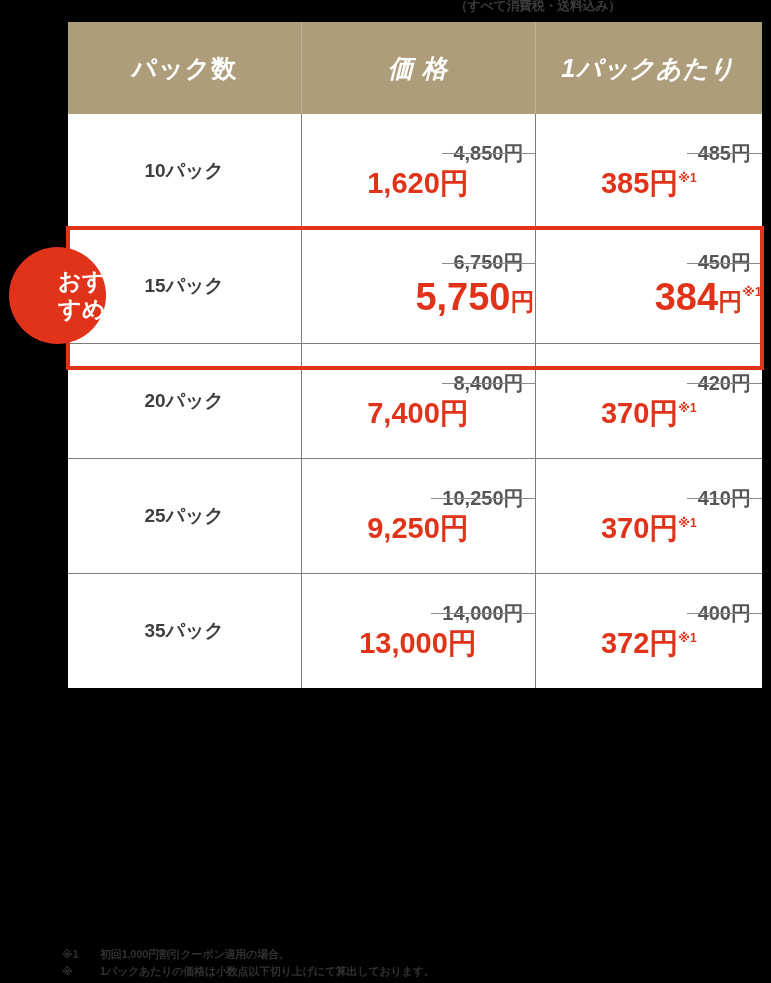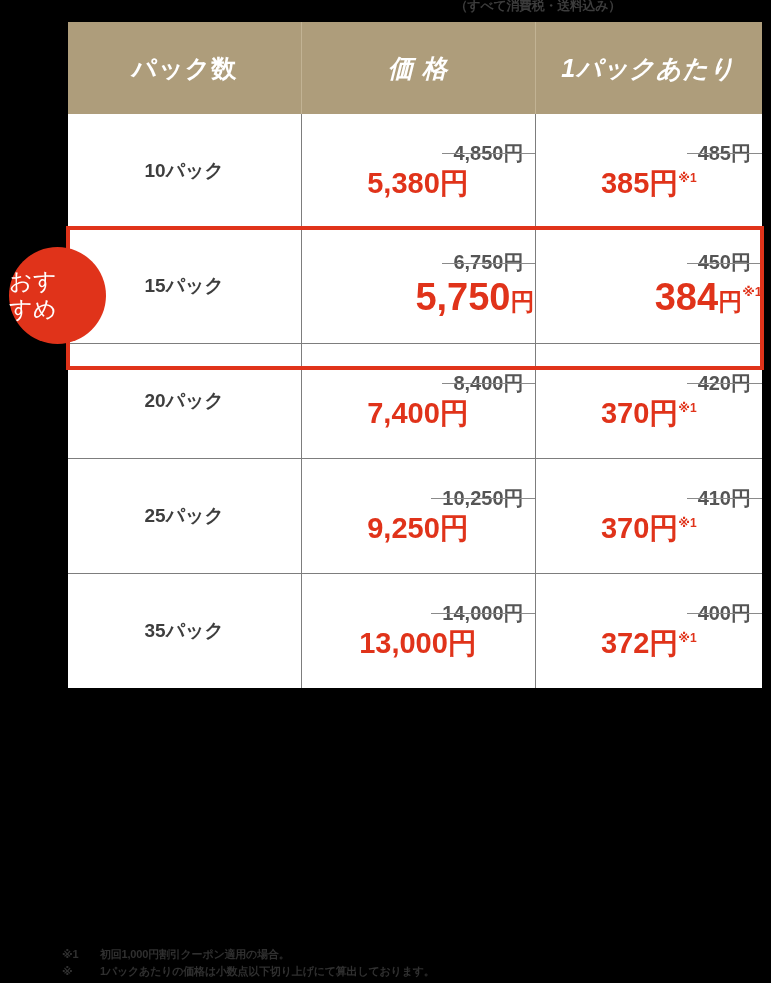--- a/index.html
+++ b/index.html
@@ -152,24 +152,24 @@
     position: absolute;
     left: 9px;
     top: 247px;
     width: 97px;
     height: 97px;
     border-radius: 50%;
     background: #e0331a;
     color: #ffffff;
     display: flex;
     flex-direction: column;
-    align-items: flex-start;
+    align-items: flex-end;
     justify-content: center;
     font-size: 23px;
-    font-weight: 400;
+    font-weight: 700;
     line-height: 1.18;
     letter-spacing: 0.5px;
   }
 
   
   .footnotes {
     position: absolute;
     left: 62px;
     top: 946px;
     color: #303030;
@@ -200,21 +200,21 @@
           <th>パック数</th>
           <th class="div-l">価 格</th>
           <th class="div-l">1パックあたり</th>
         </tr>
       </thead>
       <tbody id="tbody">
           <tr>
             <td class="pack-cell">10パック</td>
             <td>
               <span class="old-price"><span class="strike-inner">4,850円</span></span>
-              <span class="new-price"><span>5,380</span><span class="yen">円</span></span>
+              <span class="new-price"><span>1,620</span><span class="yen">円</span></span>
             </td>
             <td class="last-col">
               <span class="old-price"><span class="strike-inner">485円</span></span>
               <span class="new-price"><span>385</span><span class="yen">円</span><span class="sup">※1</span></span>
             </td>
           </tr>
           <tr class="recommended">
             <td class="pack-cell">15パック</td>
             <td>
               <span class="old-price"><span class="strike-inner">6,750円</span></span>

